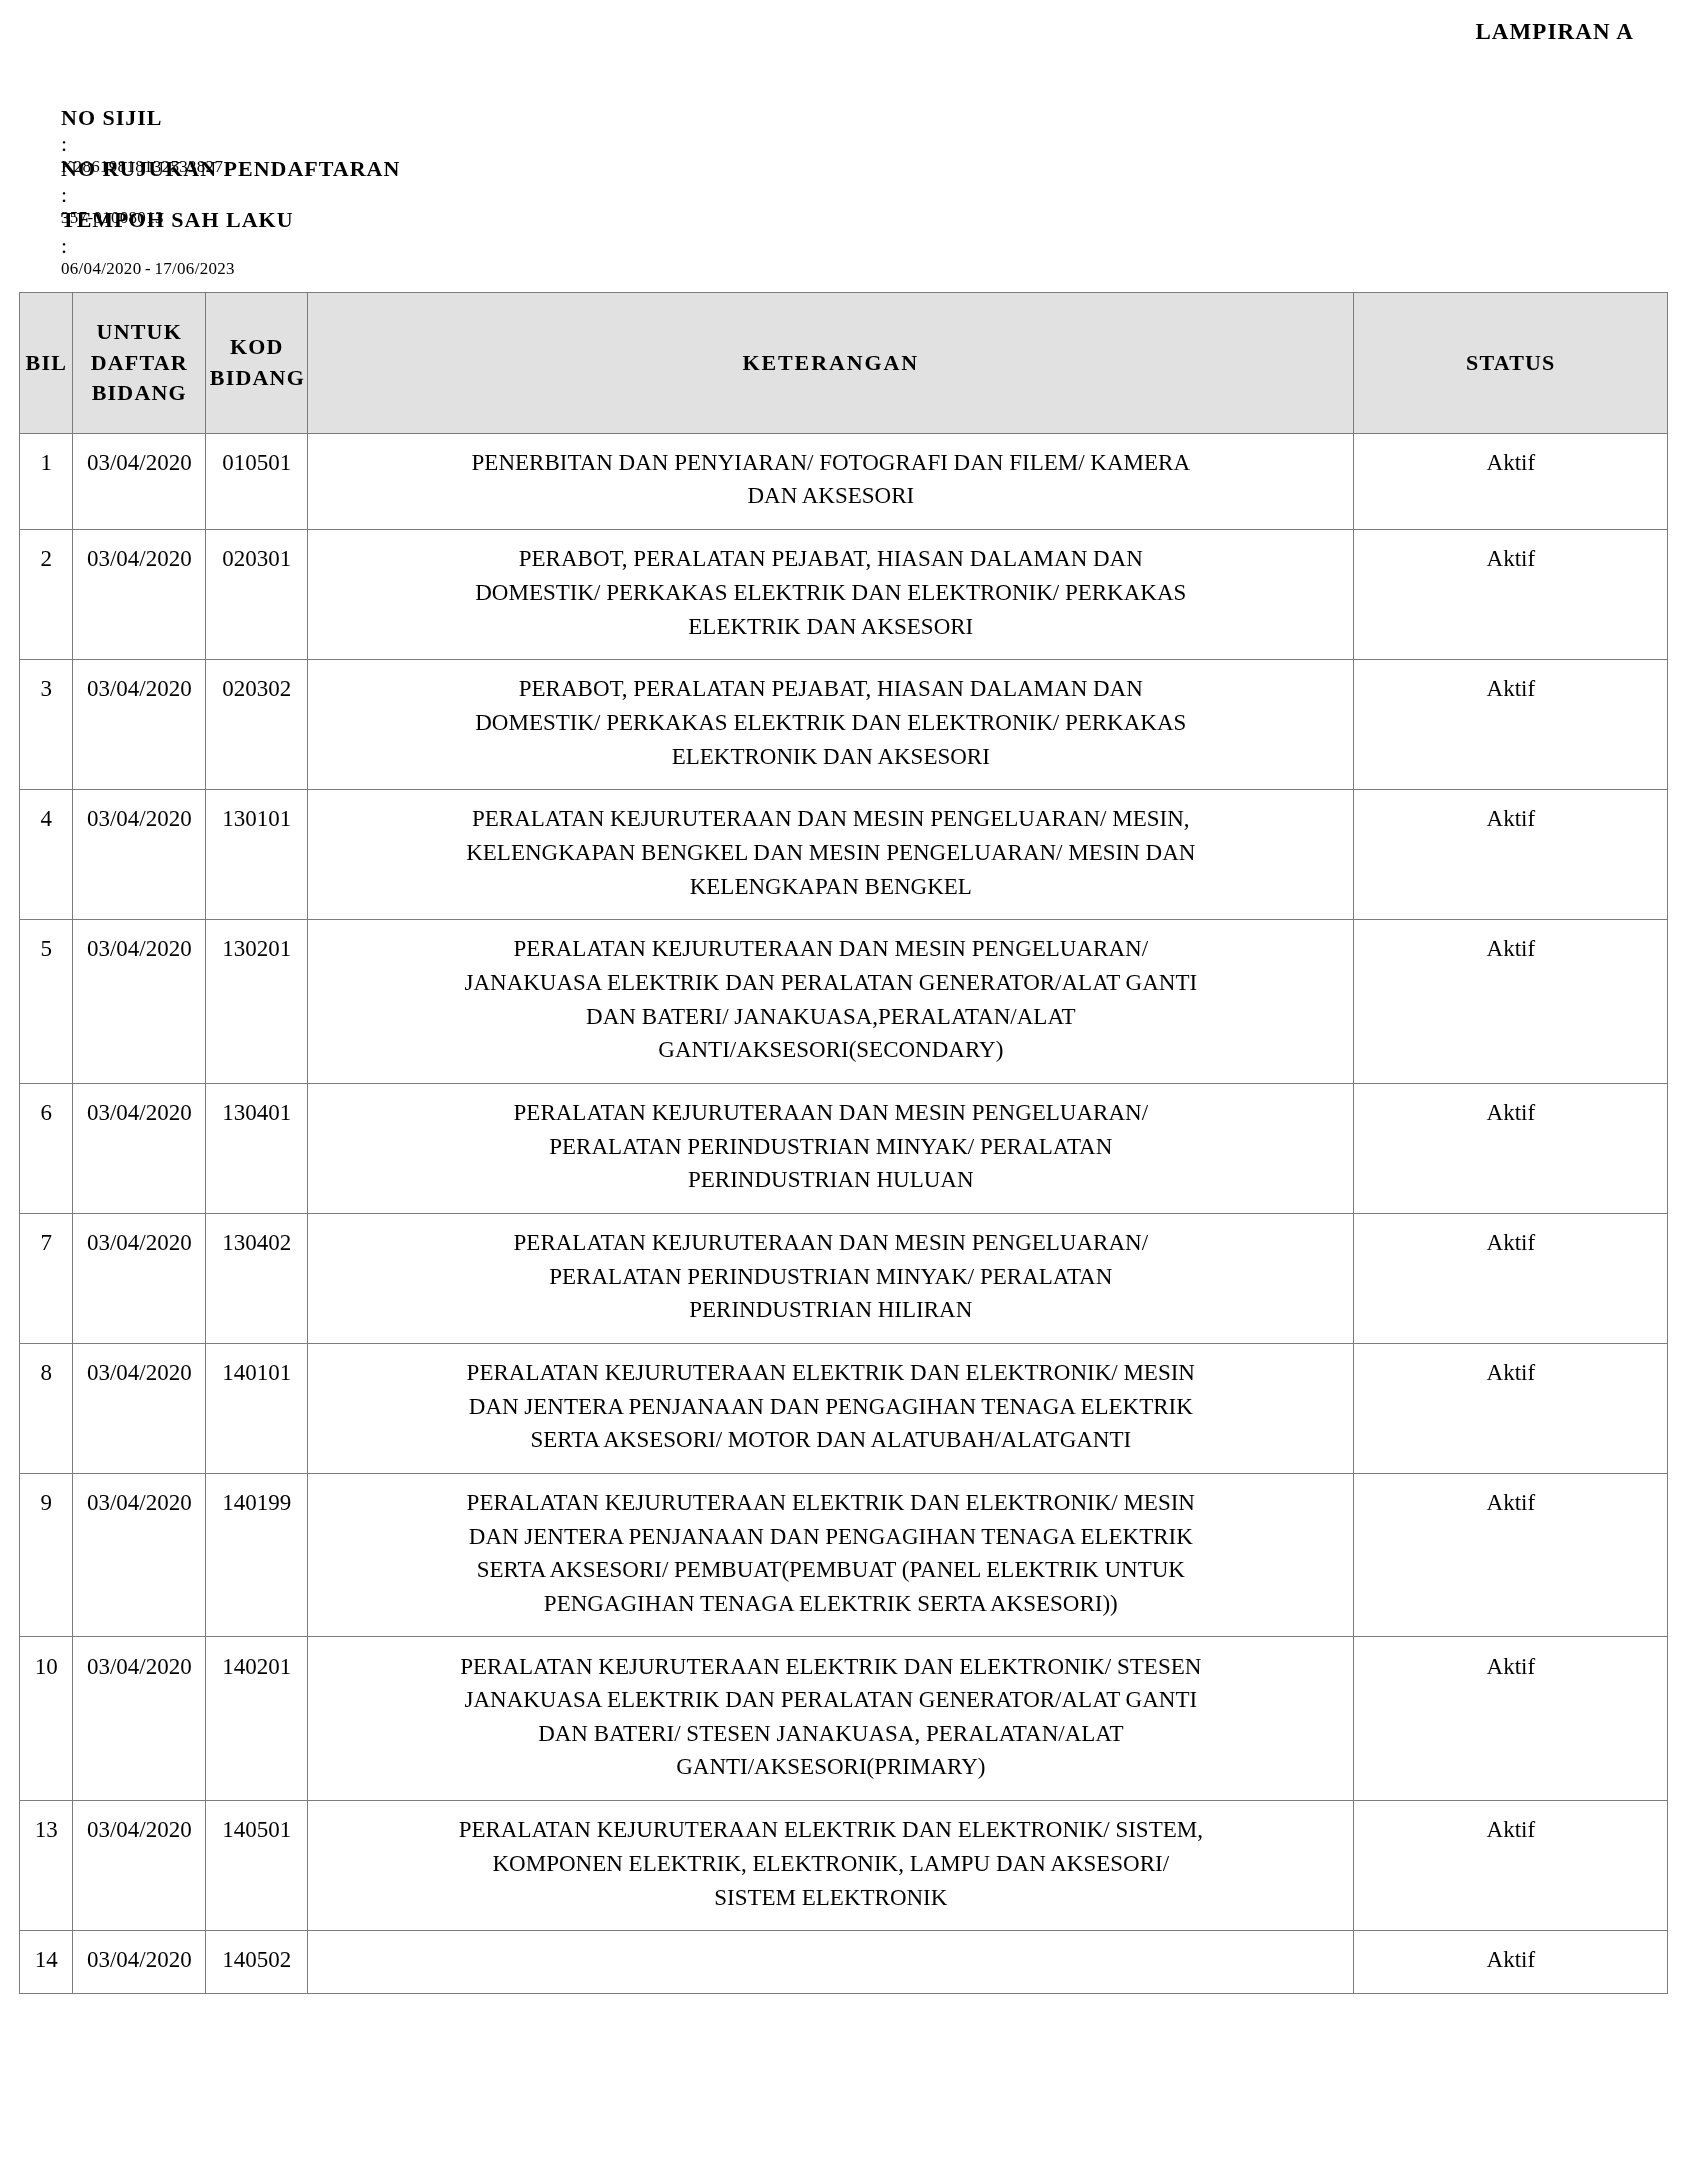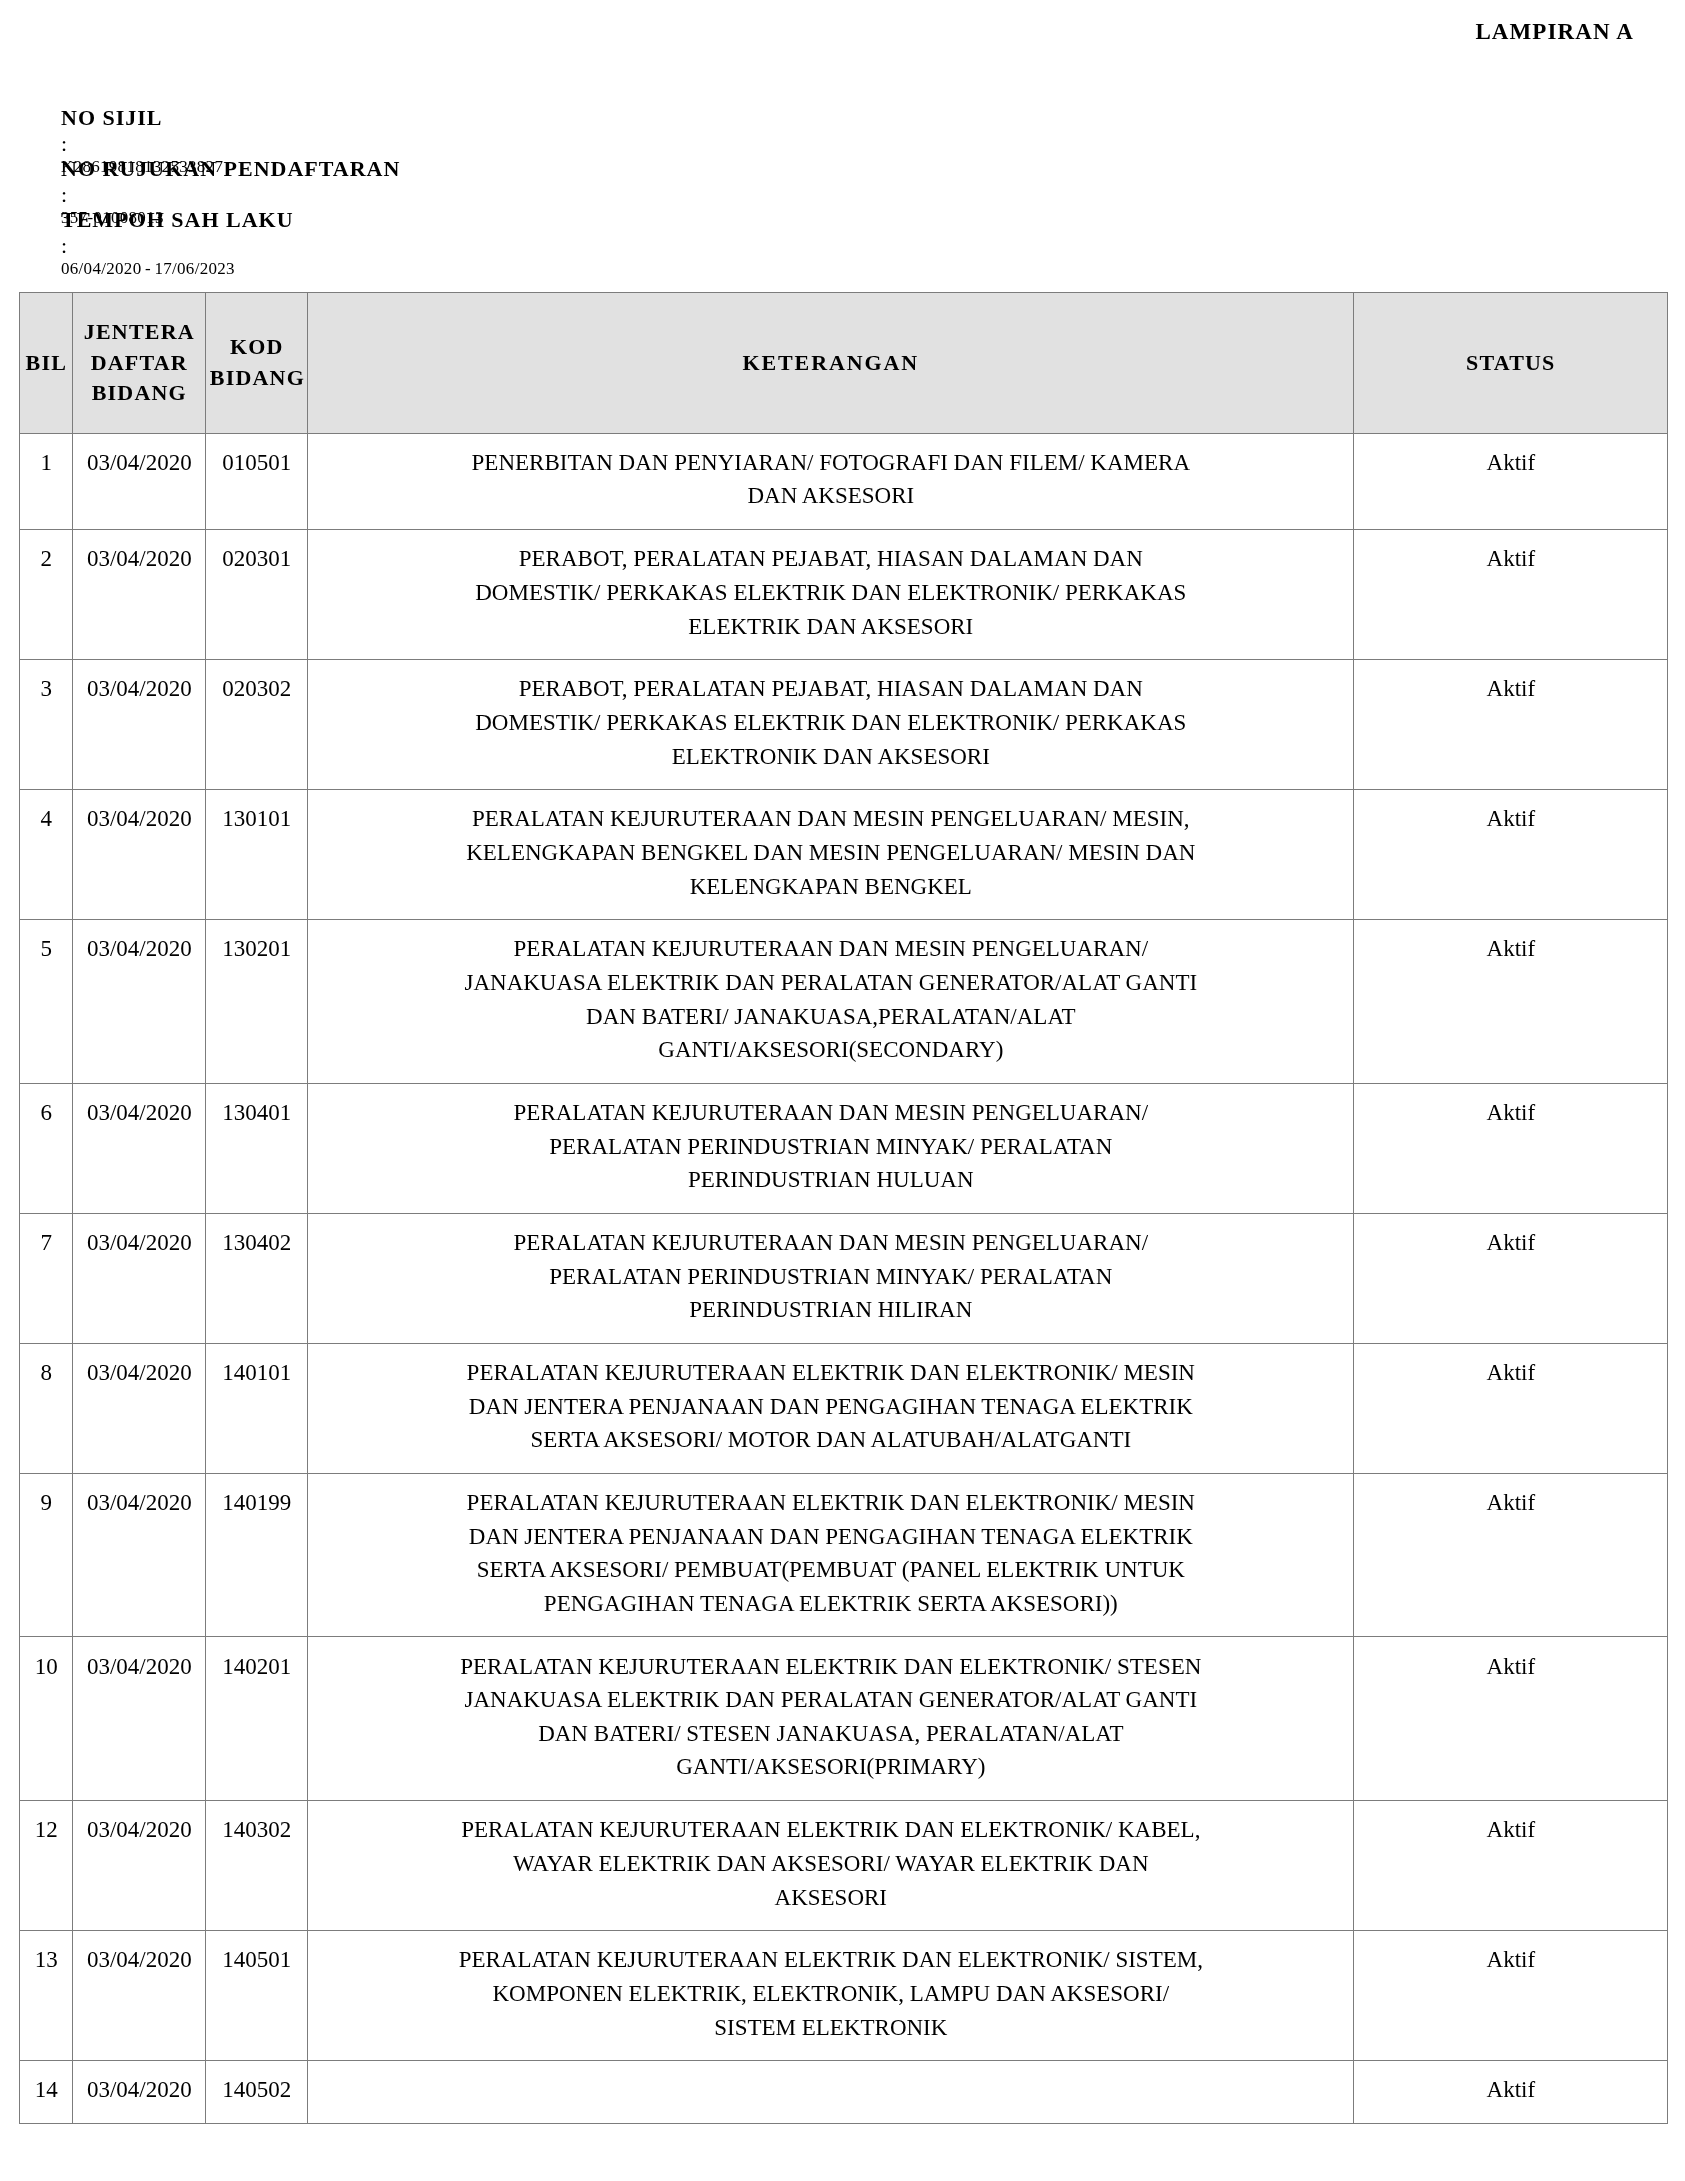--- a/index.html
+++ b/index.html
@@ -162,21 +162,21 @@
       <col class="c-bil">
       <col class="c-tarikh">
       <col class="c-kod">
       <col class="c-ket">
       <col class="c-status">
     </colgroup>
     <thead>
       <tr>
         <th>BIL</th>
         <th>
-          <span>JENTERA</span><br>
+          <span>UNTUK</span><br>
           <span>DAFTAR</span><br>
           <span>BIDANG</span>
         </th>
         <th>
           <span>KOD</span><br>
           <span>BIDANG</span>
         </th>
         <th class="col-ket">KETERANGAN</th>
         <th>STATUS</th>
       </tr>
@@ -288,31 +288,20 @@
           <td class="cell-kod">140201</td>
           <td class="cell-ket">
             <span class="ket-line">PERALATAN KEJURUTERAAN ELEKTRIK DAN ELEKTRONIK/ STESEN</span>
             <span class="ket-line">JANAKUASA ELEKTRIK DAN PERALATAN GENERATOR/ALAT GANTI</span>
             <span class="ket-line">DAN BATERI/ STESEN JANAKUASA, PERALATAN/ALAT</span>
             <span class="ket-line">GANTI/AKSESORI(PRIMARY)</span>
           </td>
           <td class="cell-status">Aktif</td>
         </tr>
         <tr>
-          <td class="cell-bil">12</td>
-          <td class="cell-tarikh">03/04/2020</td>
-          <td class="cell-kod">140302</td>
-          <td class="cell-ket">
-            <span class="ket-line">PERALATAN KEJURUTERAAN ELEKTRIK DAN ELEKTRONIK/ KABEL,</span>
-            <span class="ket-line">WAYAR ELEKTRIK DAN AKSESORI/ WAYAR ELEKTRIK DAN</span>
-            <span class="ket-line">AKSESORI</span>
-          </td>
-          <td class="cell-status">Aktif</td>
-        </tr>
-        <tr>
           <td class="cell-bil">13</td>
           <td class="cell-tarikh">03/04/2020</td>
           <td class="cell-kod">140501</td>
           <td class="cell-ket">
             <span class="ket-line">PERALATAN KEJURUTERAAN ELEKTRIK DAN ELEKTRONIK/ SISTEM,</span>
             <span class="ket-line">KOMPONEN ELEKTRIK, ELEKTRONIK, LAMPU DAN AKSESORI/</span>
             <span class="ket-line">SISTEM ELEKTRONIK</span>
           </td>
           <td class="cell-status">Aktif</td>
         </tr>

